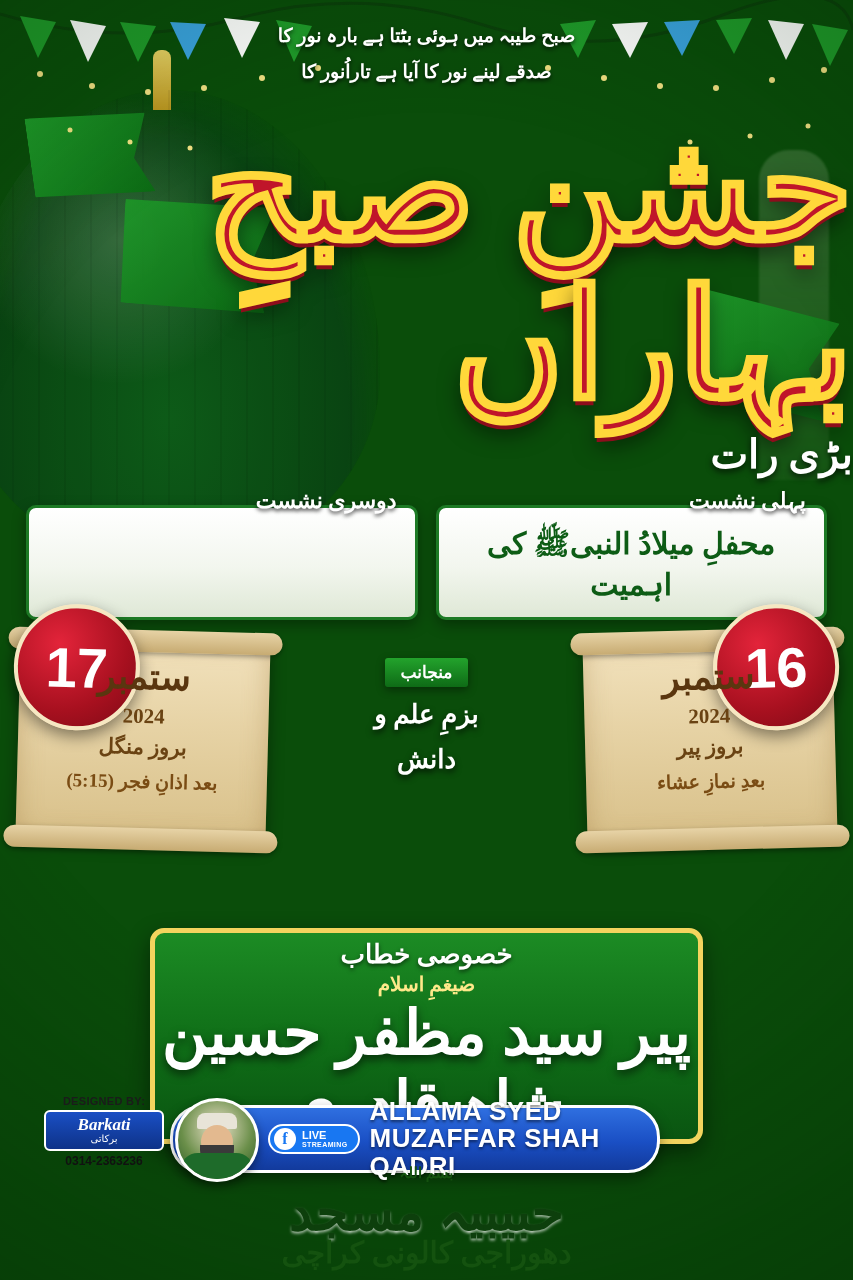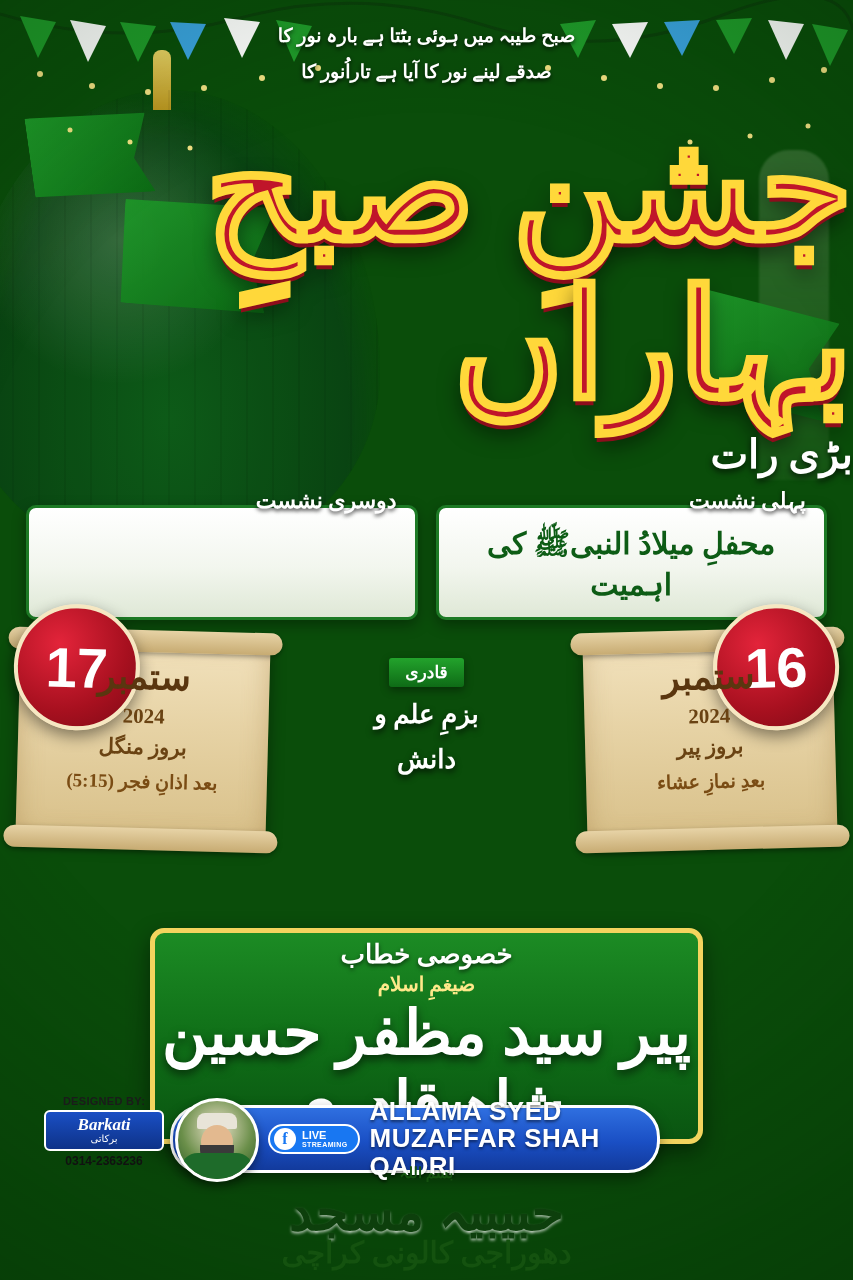--- a/index.html
+++ b/index.html
@@ -356,21 +356,21 @@
       <div class="daybadge right">16</div>
       <div class="scroll-inner">
         <div class="scroll-month">ستمبر</div>
         <div class="scroll-day">2024</div>
         <div class="scroll-day">بروز پیر</div>
         <div class="scroll-note">بعدِ نمازِ عشاء</div>
       </div>
     </div>
 
     <div class="center-badge">
-      <div class="center-flag">قادری</div>
+      <div class="center-flag">منجانب</div>
       <div class="center-text">بزمِ علم و</div>
       <div class="center-text">دانش</div>
     </div>
 
     <div class="scroll left">
       <div class="daybadge left">17</div>
       <div class="scroll-inner">
         <div class="scroll-month">ستمبر</div>
         <div class="scroll-day">2024</div>
         <div class="scroll-day">بروز منگل</div>

